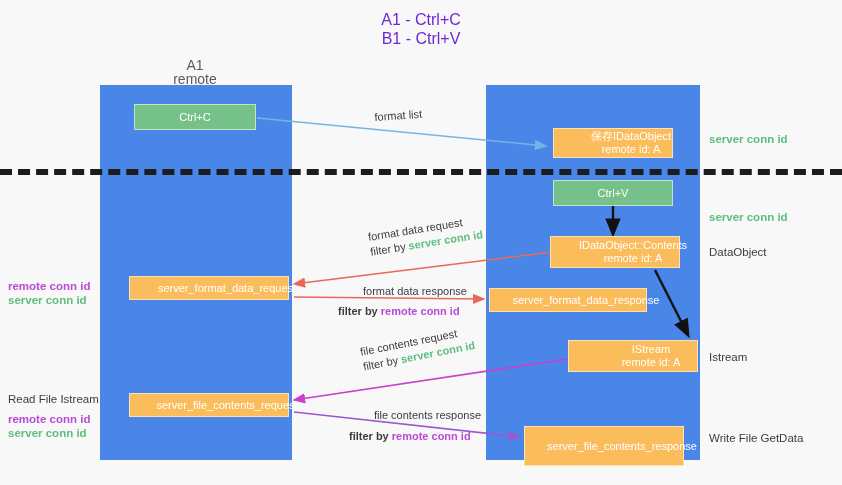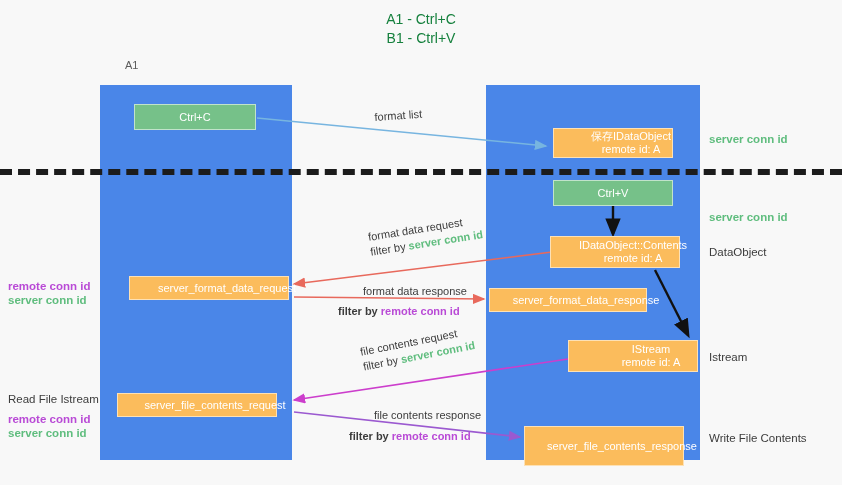--- a/index.html
+++ b/index.html
@@ -16,29 +16,30 @@
     overflow: hidden;
   }
 
   
   .title {
     position: absolute;
     left: 0;
     top: 10px;
     width: 842px;
     text-align: center;
+    font-size: 16px;
+    color: #6d28d9;
+    line-height: 19px;
+  }
+
+  
+  .col-head {
+    position: absolute;
+    text-align: center;
     font-size: 14px;
-    color: #15803d;
-    line-height: 19px;
-  }
-
-  
-  .col-head {
-    position: absolute;
-    font-size: 11px;
     color: #5b5b5b;
     line-height: 14px;
   }
 
   
   .lane {
     position: absolute;
     background: #4a86e8;
   }
 
@@ -115,20 +116,21 @@
 
 <div id="canvas">
 
   <div class="title">
     <div>A1 - Ctrl+C</div>
     <div>B1 - Ctrl+V</div>
   </div>
 
   <div class="col-head" style="left:125px; top:58px; width:140px;">
     <div>A1</div>
+    <div>remote</div>
   </div>
 
   <div class="lane" style="left:100px; top:85px; width:192px; height:375px;"></div>
   <div class="lane" style="left:486px; top:85px; width:214px; height:375px;"></div>
 
   <svg class="overlay">
     <defs>
       <marker id="ah-blue" markerWidth="9" markerHeight="9" refX="7" refY="3.2" orient="auto">
         <path d="M0,0 L8,3.2 L0,6.4 z" fill="#77b5e0"></path>
       </marker>
@@ -187,21 +189,21 @@
   </div>
 
   <div class="box orange" style="left:129px; top:276px; width:160px; height:24px;">
     <div>server_format_data_request</div>
   </div>
 
   <div class="box orange" style="left:489px; top:288px; width:158px; height:24px;">
     <div>server_format_data_response</div>
   </div>
 
-  <div class="box orange" style="left:117px; top:393px; width:160px; height:24px;">
+  <div class="box orange" style="left:129px; top:393px; width:160px; height:24px;">
     <div>server_file_contents_request</div>
   </div>
 
   <div class="box orange" style="left:524px; top:426px; width:160px; height:40px;">
     <div>server_file_contents_response</div>
   </div>
 
   <div class="ann" style="left:374px; top:110px; transform:rotate(-4deg); transform-origin:left top;">
     <span>format list</span>
   </div>
@@ -239,21 +241,21 @@
   </div>
 
   <div class="side-label conn-green" style="left:709px; top:132px;">server conn id</div>
 
   <div class="side-label conn-green" style="left:709px; top:210px;">server conn id</div>
 
   <div class="side-label" style="left:709px; top:245px;">DataObject</div>
 
   <div class="side-label" style="left:709px; top:350px;">Istream</div>
 
-  <div class="side-label" style="left:709px; top:431px;">Write File Contents</div>
+  <div class="side-label" style="left:709px; top:431px;">Write File GetData</div>
 
   <div class="stack" style="left:8px; top:279px; width:88px; text-align:left;">
     <div class="conn-purple">remote conn id</div>
     <div class="conn-green">server conn id</div>
   </div>
 
   <div class="side-label" style="left:8px; top:392px;">Read File Istream</div>
 
   <div class="stack" style="left:8px; top:412px; width:88px; text-align:left;">
     <div class="conn-purple">remote conn id</div>

